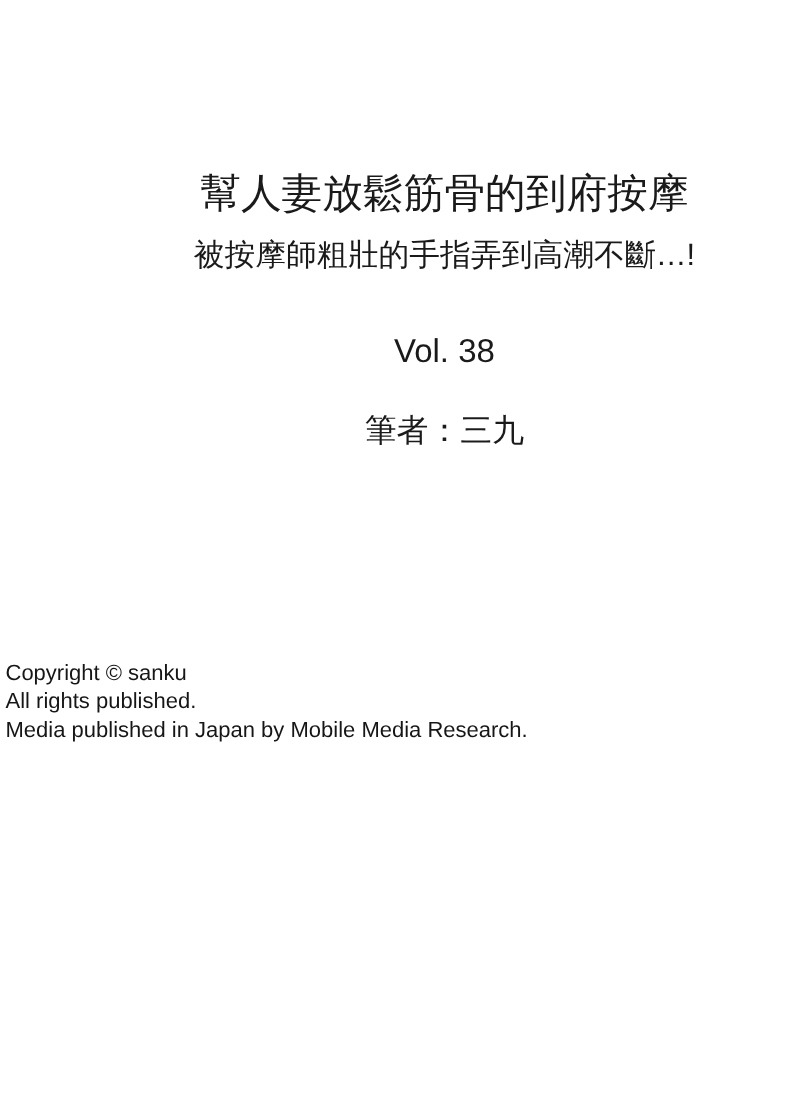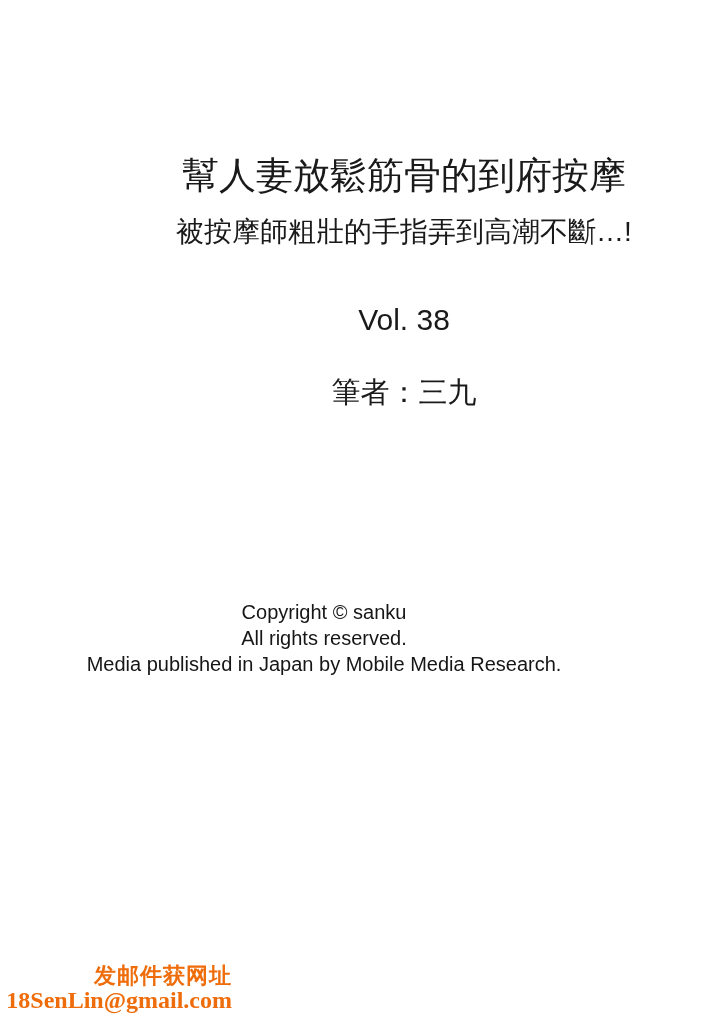--- a/index.html
+++ b/index.html
@@ -44,23 +44,23 @@
     line-height: 1.1;
   }
   .author {
     top: 375px;
     font-size: 29px;
     line-height: 1.2;
   }
   .copyright-block {
     position: absolute;
     top: 599px;
-    left: 18px;
+    left: 5px;
     width: 612px;
-    text-align: center;
+    text-align: left;
     font-size: 20px;
     line-height: 26px;
     color: #161616;
   }
   .copyright-block .copyright-line {
     white-space: nowrap;
   }
   .watermark {
     position: absolute;
     left: 2px;
@@ -89,22 +89,18 @@
   <div class="center-line title">幫人妻放鬆筋骨的到府按摩</div>
 
   <div class="center-line subtitle">被按摩師粗壯的手指弄到高潮不斷…!</div>
 
   <div class="center-line volume">Vol. 38</div>
 
   <div class="center-line author">筆者：三九</div>
 
   <div class="copyright-block">
     <div class="copyright-line">Copyright © sanku</div>
-    <div class="copyright-line">All rights reserved.</div>
+    <div class="copyright-line">All rights published.</div>
     <div class="copyright-line">Media published in Japan by Mobile Media Research.</div>
   </div>
 
-  <div class="watermark" style="color: rgb(238, 108, 10);">
-    <div class="watermark-note">发邮件获网址</div>
-    <div class="watermark-email">18SenLin@gmail.com</div>
-  </div>
 
 </div>
 
 </body></html>

